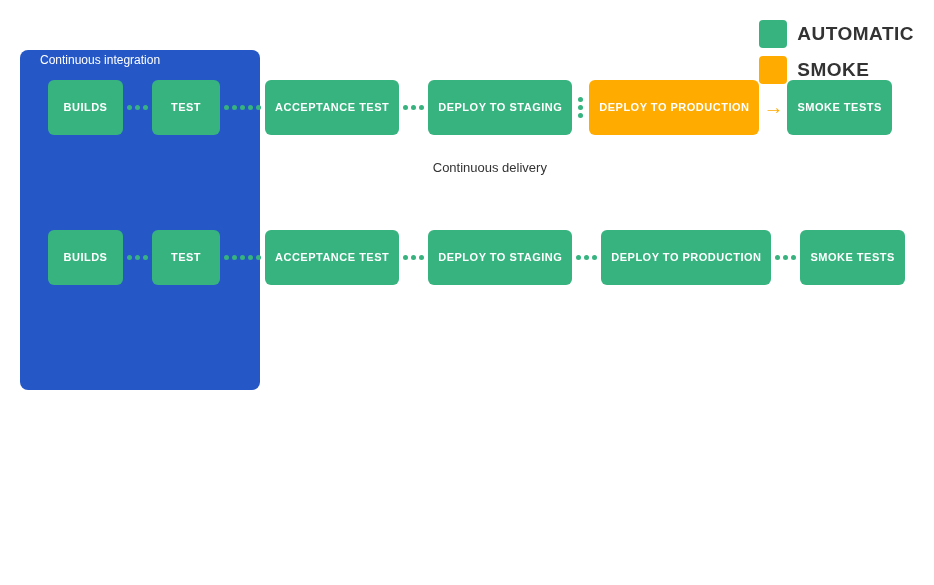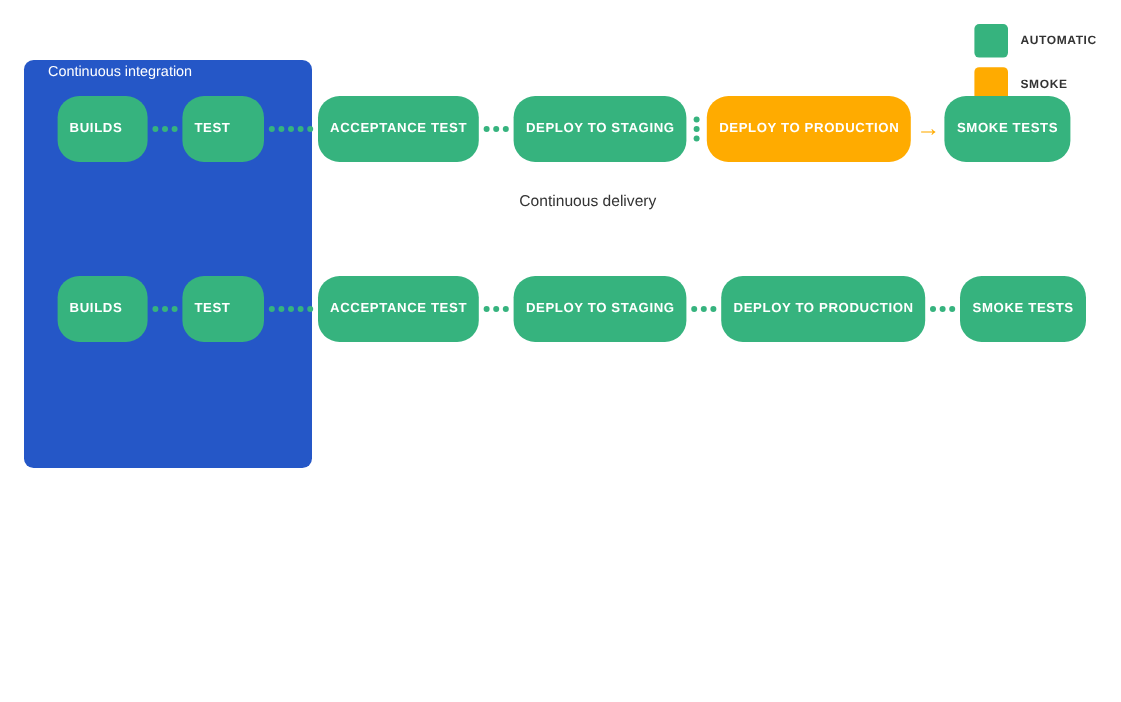--- a/index.html
+++ b/index.html
@@ -35,21 +35,21 @@
       gap: 10px;
     }
     .legend-box {
       width: 28px;
       height: 28px;
       border-radius: 4px;
     }
     .legend-box.green { background: #36b37e; }
     .legend-box.orange { background: #ffab00; }
     .legend-label {
-      font-size: 10px;
+      font-size: 19px;
       font-weight: 700;
       letter-spacing: 0.5px;
       color: #333;
     }
 
     
     .ci-box {
       background: #2557c7;
       border-radius: 8px;
       position: absolute;
@@ -83,23 +83,23 @@
     }
 
     .row-deployment {
       top: 210px;
     }
 
     
     .stage-box {
       display: flex;
       align-items: center;
-      justify-content: flex-start;
+      justify-content: center;
       text-align: center;
-      border-radius: 18px;
+      border-radius: 6px;
       font-weight: 800;
       font-size: 11px;
       letter-spacing: 0.5px;
       line-height: 1.3;
       padding: 8px 10px;
       min-width: 80px;
       height: 55px;
     }
     .stage-box.green {
       background: #36b37e;

